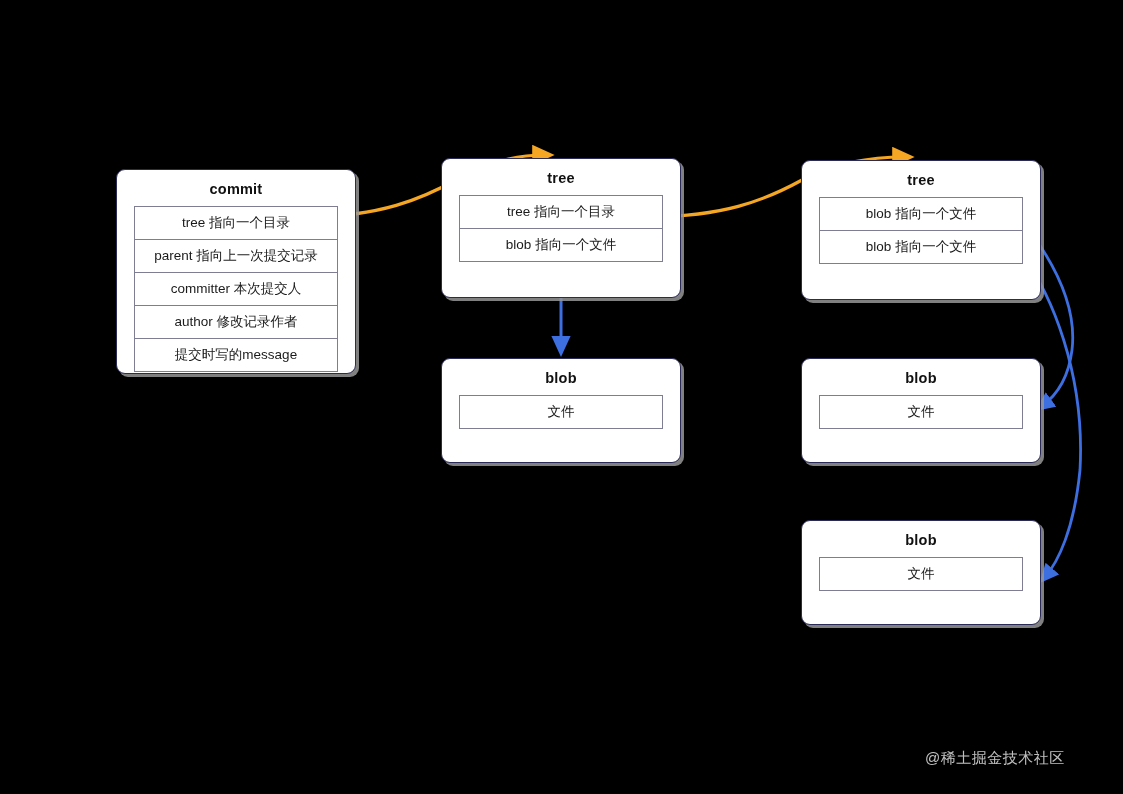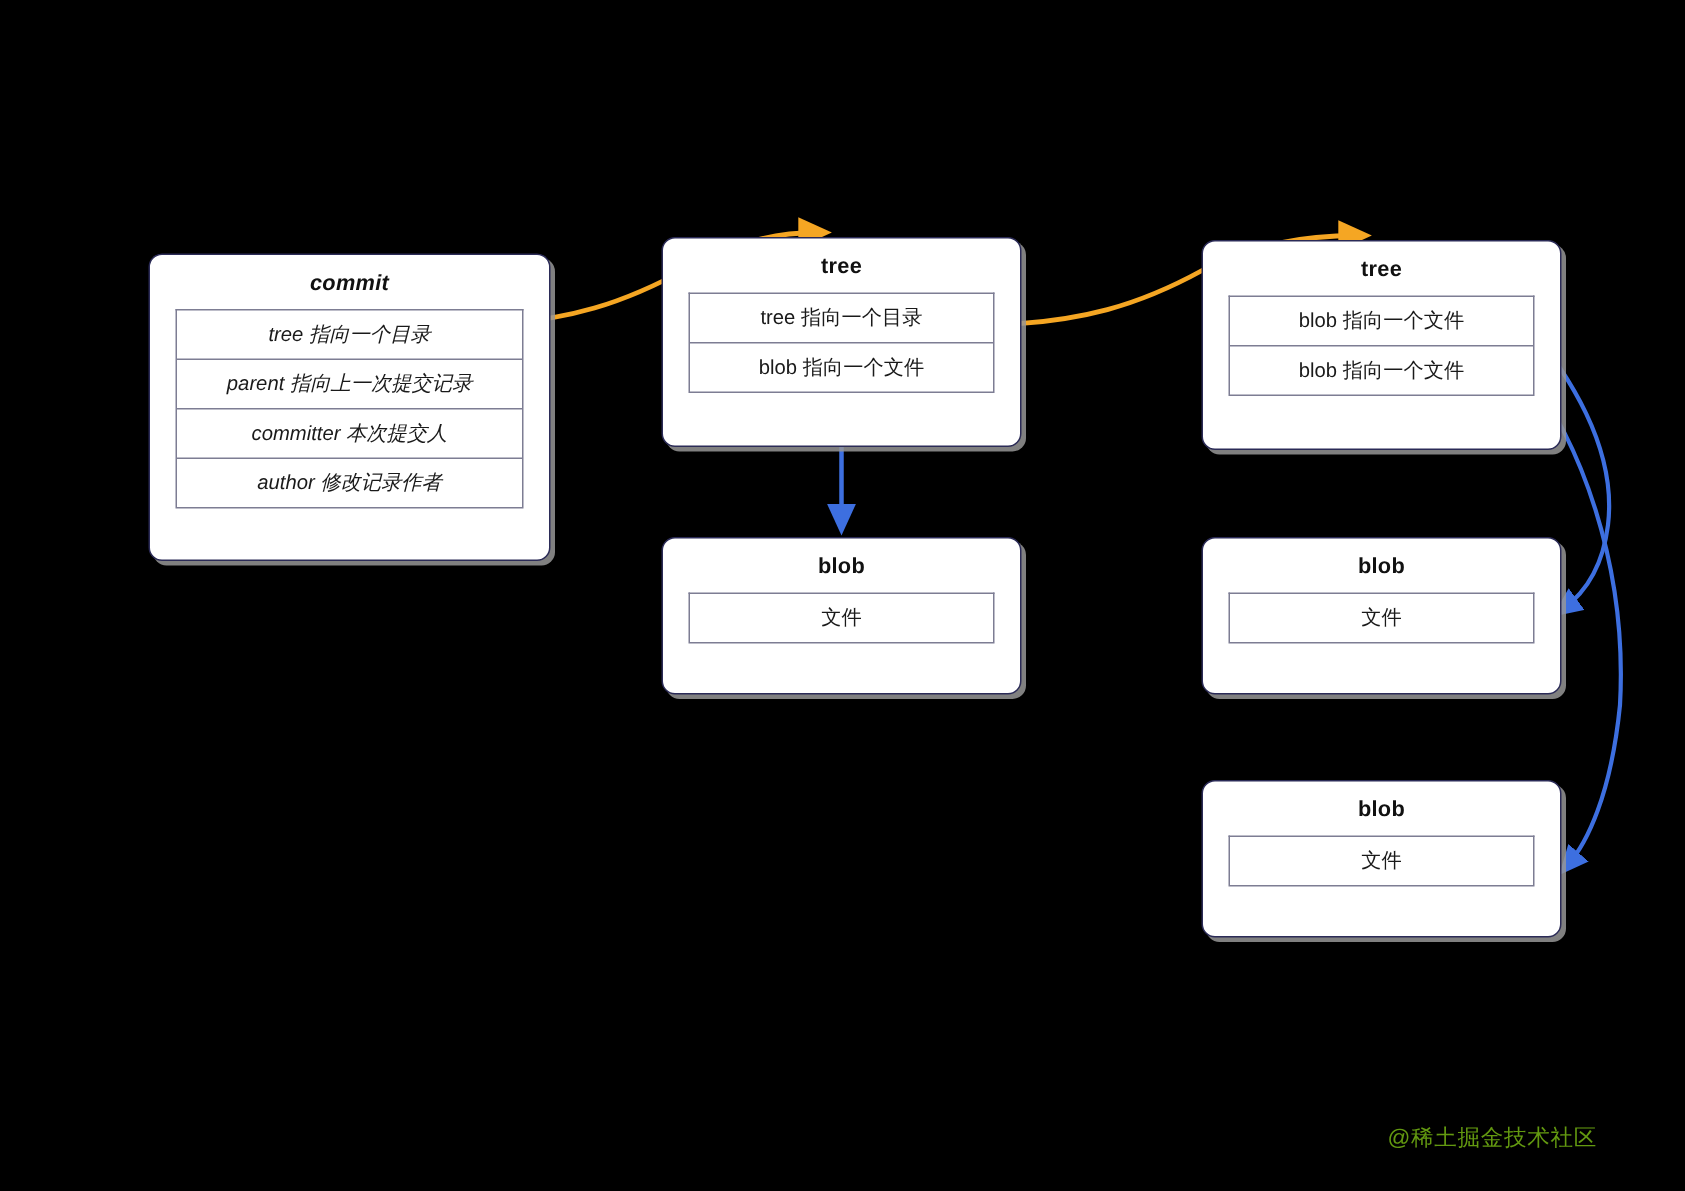--- a/index.html
+++ b/index.html
@@ -57,33 +57,33 @@
     line-height: 30px;
     overflow: hidden;
     white-space: nowrap;
   }
   .row-tall {
     height: 32px;
     line-height: 32px;
   }
 
   
-  #node-commit   { left: 99px;  top: 169px; width: 268px; height: 205px; font-style: italic; }
+  #node-commit   { left: 116px;  top: 169px; width: 240px; height: 205px; }
   #node-tree-1   { left: 441px; top: 158px; width: 240px; height: 140px; }
   #node-tree-2   { left: 801px; top: 160px; width: 240px; height: 140px; }
   #node-blob-1   { left: 441px; top: 358px; width: 240px; height: 105px; }
   #node-blob-2   { left: 801px; top: 358px; width: 240px; height: 105px; }
   #node-blob-3   { left: 801px; top: 520px; width: 240px; height: 105px; }
 
   .watermark {
     position: absolute;
     left: 925px;
     top: 749px;
     font-size: 15px;
-    color: #84cc16;
+    color: #ffffff;
     opacity: 0.75;
     white-space: nowrap;
     z-index: 20;
     letter-spacing: 0.5px;
   }
 </style>
 </head>
 <body>
 
 <div id="canvas">
@@ -109,20 +109,21 @@
     <path d="M 1009 238 C 1055 290 1085 380 1080 470 C 1074 530 1058 562 1045 577" fill="none" stroke="#3d6fe0" stroke-width="2.8" marker-end="url(#arrow-blue)"></path>
   </svg>
 
   <div class="node" id="node-commit">
     <div class="node-title">commit</div>
     <div class="rows">
       <div class="row row-tall">tree 指向一个目录</div>
       <div class="row row-tall">parent 指向上一次提交记录</div>
       <div class="row row-tall">committer 本次提交人</div>
       <div class="row row-tall">author 修改记录作者</div>
+      <div class="row row-tall">提交时写的message</div>
     </div>
   </div>
 
   <div class="node" id="node-tree-1">
     <div class="node-title">tree</div>
     <div class="rows">
       <div class="row row-tall">tree 指向一个目录</div>
       <div class="row row-tall">blob 指向一个文件</div>
     </div>
   </div>

